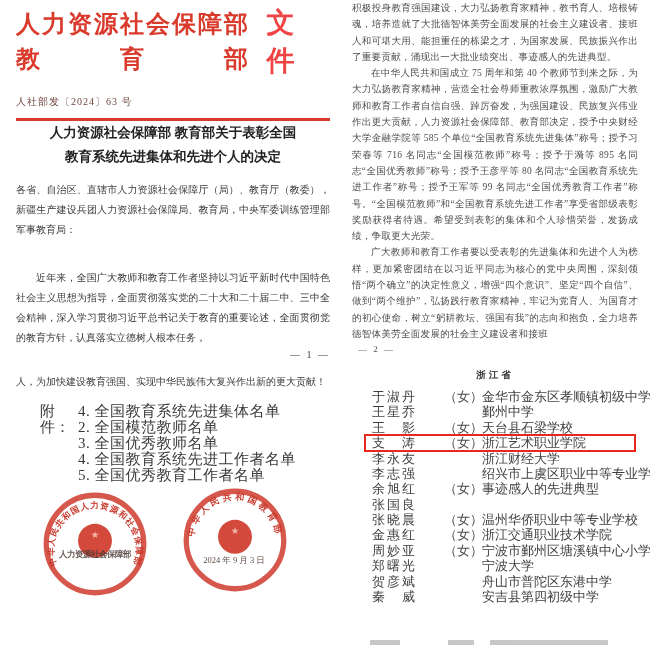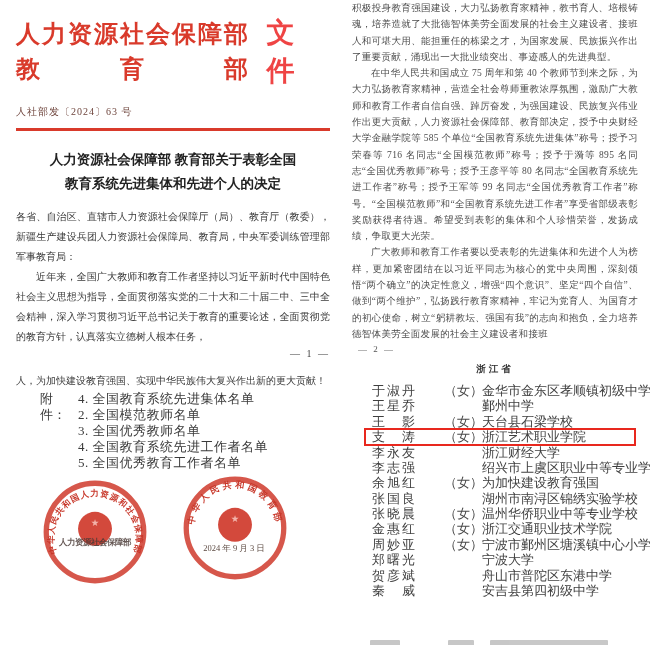--- a/index.html
+++ b/index.html
@@ -3,51 +3,51 @@
 <meta charset="utf-8">
 <style>
   html,body{margin:0;padding:0;background:#e9e9e9;}
   .page{
     position:relative;width:650px;height:645px;background:#ffffff;
     overflow:hidden;margin:0 auto;
     font-family:"Liberation Serif","DejaVu Serif",serif;
     color:#333;
   }
   
-  .left-col{position:absolute;left:16px;top:0;width:314px;height:645px;padding-top:14px;box-sizing:border-box;}
+  .left-col{position:absolute;left:16px;top:0;width:314px;height:645px;padding-top:4px;box-sizing:border-box;}
   .red-header{display:flex;align-items:center;}
   .ministry{width:244px;color:#d93a2b;font-weight:bold;font-size:24px;line-height:35px;letter-spacing:2px;white-space:nowrap;}
   .doc-word{color:#ef4444;font-weight:bold;font-size:28px;letter-spacing:4px;margin-left:8px;}
   .doc-number{margin-top:15px;text-align:left;font-size:10px;color:#6e443c;letter-spacing:1px;}
   .red-rule{margin-top:9px;height:3px;background:#d93a2b;}
-  .doc-title{margin-top:17px;text-align:center;font-size:13.5px;font-weight:bold;line-height:24px;color:#222;}
+  .doc-title{text-align:center;font-size:13.5px;font-weight:bold;line-height:24px;color:#222;}
   .body-text{margin-top:11px;font-size:10px;line-height:20px;text-align:justify;color:#3a3a3a;}
   .body-text p{margin:0;}
-  .body-text p.indent{text-indent:2em;}
+  .body-text p.indent{text-indent:2em;margin-top:28px;}
   .page-num-1{text-align:right;font-size:10px;color:#444;margin-top:1px;letter-spacing:2px;}
   .continuation{margin-top:12px;font-size:10px;line-height:20px;text-align:justify;color:#3a3a3a;}
-  .att-block{margin-top:0;display:flex;align-items:flex-start;font-size:13px;color:#3a3a3a;}
+  .att-block{margin-top:11px;display:flex;align-items:flex-start;font-size:15px;color:#3a3a3a;}
   .att-label{width:38px;padding-left:24px;flex:none;line-height:16px;}
   .att-list{flex:1;}
   .att-item{line-height:16px;letter-spacing:0.5px;}
   .seal-area{position:relative;height:118px;margin-top:2px;}
   .seal{position:absolute;}
   .seal-left{left:26px;top:6px;}
   .seal-right{left:166px;top:2px;}
   .seal-overlay{position:absolute;left:8px;top:64px;width:142px;text-align:center;
     font-size:8.5px;font-weight:bold;color:#4a3a36;letter-spacing:-0.5px;opacity:.85;white-space:nowrap;}
   .seal-date{position:absolute;left:166px;top:70px;width:104px;text-align:center;
     font-size:8.5px;color:#5c4a42;white-space:nowrap;}
   
   .right-col{position:absolute;left:352px;top:0;width:286px;height:645px;padding-top:0;box-sizing:border-box;}
   .p2-text{font-size:9.5px;line-height:16.3px;text-align:justify;color:#4c4c4c;letter-spacing:0.3px;}
   .p2-text p{margin:0;}
   .p2-text p.indent{text-indent:2em;}
   .page-num-2{font-size:9px;color:#555;margin:2px 0 0 6px;letter-spacing:2px;}
-  .province{margin-top:9px;text-align:center;font-size:9.5px;font-weight:bold;color:#333;letter-spacing:3px;}
+  .province{margin-top:15px;text-align:center;font-size:9.5px;font-weight:bold;color:#333;letter-spacing:3px;}
   .name-list{margin-top:7px;}
   .row{position:relative;display:flex;align-items:center;height:15.4px;font-size:13px;color:#3f3f3f;}
   .row .n{width:72px;padding-left:20px;letter-spacing:2px;flex:none;white-space:nowrap;}
   .row .g{width:38px;flex:none;color:#4a4a4a;}
   .row .s{flex:1;white-space:nowrap;}
   .row.highlight::after{content:'';position:absolute;left:12px;right:2px;top:-1px;bottom:-1px;
     border:2px solid #e8281e;pointer-events:none;}
   .clipped-row{position:absolute;left:0;top:640px;width:650px;height:10px;opacity:.55;}
   .clipped-row span{position:absolute;top:0;height:9px;background:#9a9a9a;border-radius:1px;}
   .cr-a{left:370px;width:30px;}
@@ -164,26 +164,25 @@
         <span class="s">浙江财经大学</span>
       </div>
         <div class="row">
         <span class="n">李志强</span>
         <span class="g"></span>
         <span class="s">绍兴市上虞区职业中等专业学校</span>
       </div>
         <div class="row">
         <span class="n">余旭红</span>
         <span class="g">（女）</span>
-        <span class="s">为加快建设教育强国</span>
+        <span class="s">事迹感人的先进典型</span>
       </div>
         <div class="row">
         <span class="n">张国良</span>
         <span class="g"></span>
-        <span class="s">湖州市南浔区锦绣实验学校</span>
       </div>
         <div class="row">
         <span class="n">张晓晨</span>
         <span class="g">（女）</span>
         <span class="s">温州华侨职业中等专业学校</span>
       </div>
         <div class="row">
         <span class="n">金惠红</span>
         <span class="g">（女）</span>
         <span class="s">浙江交通职业技术学院</span>

